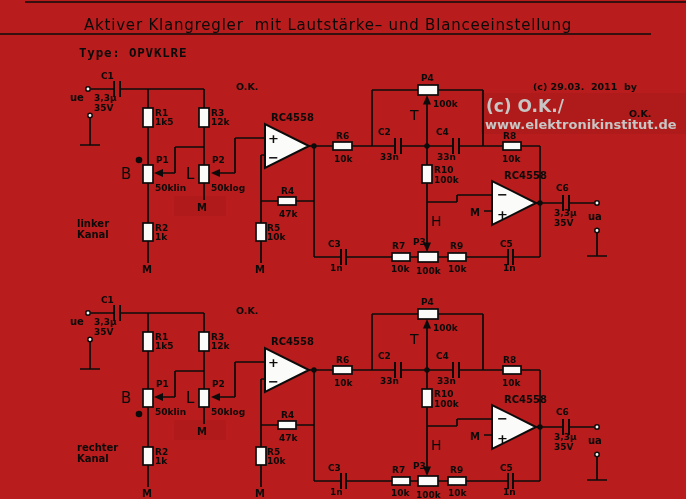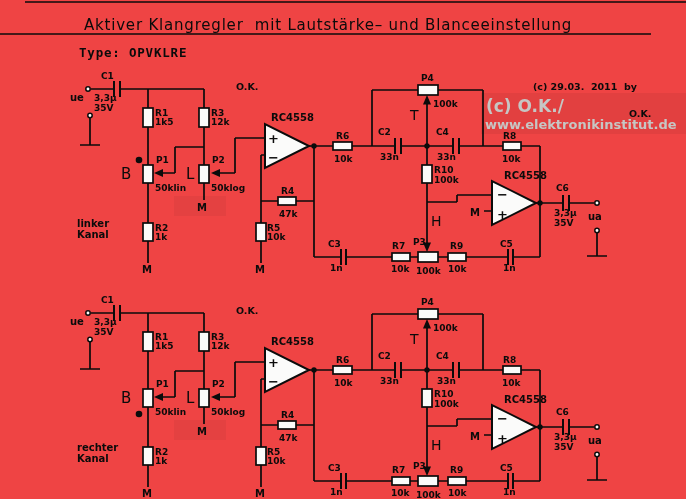--- a/index.html
+++ b/index.html
@@ -1,16 +1,16 @@
 <!DOCTYPE html>
 <html><head>
 <meta charset="utf-8">
 <style>
   html,body{margin:0;padding:0;background:#e8e8e8;}
-  .page{width:686px;height:499px;background:#ef4444;position:relative;overflow:hidden;
+  .page{width:686px;height:499px;background:#b91c1c;position:relative;overflow:hidden;
         font-family:"DejaVu Sans",sans-serif;}
   svg{display:block;}
   svg text{font-family:"DejaVu Sans",sans-serif;fill:#0b0b0b;}
   .lbl{font-size:9px;font-weight:bold;}
   .m{font-size:10px;font-weight:bold;}
   .io{font-size:10px;font-weight:bold;}
   .node{font-size:15px;}
   .tn{font-size:14px;}
   .chip{font-size:10px;font-weight:bold;}
   .sign{font-size:13px;font-weight:bold;}

